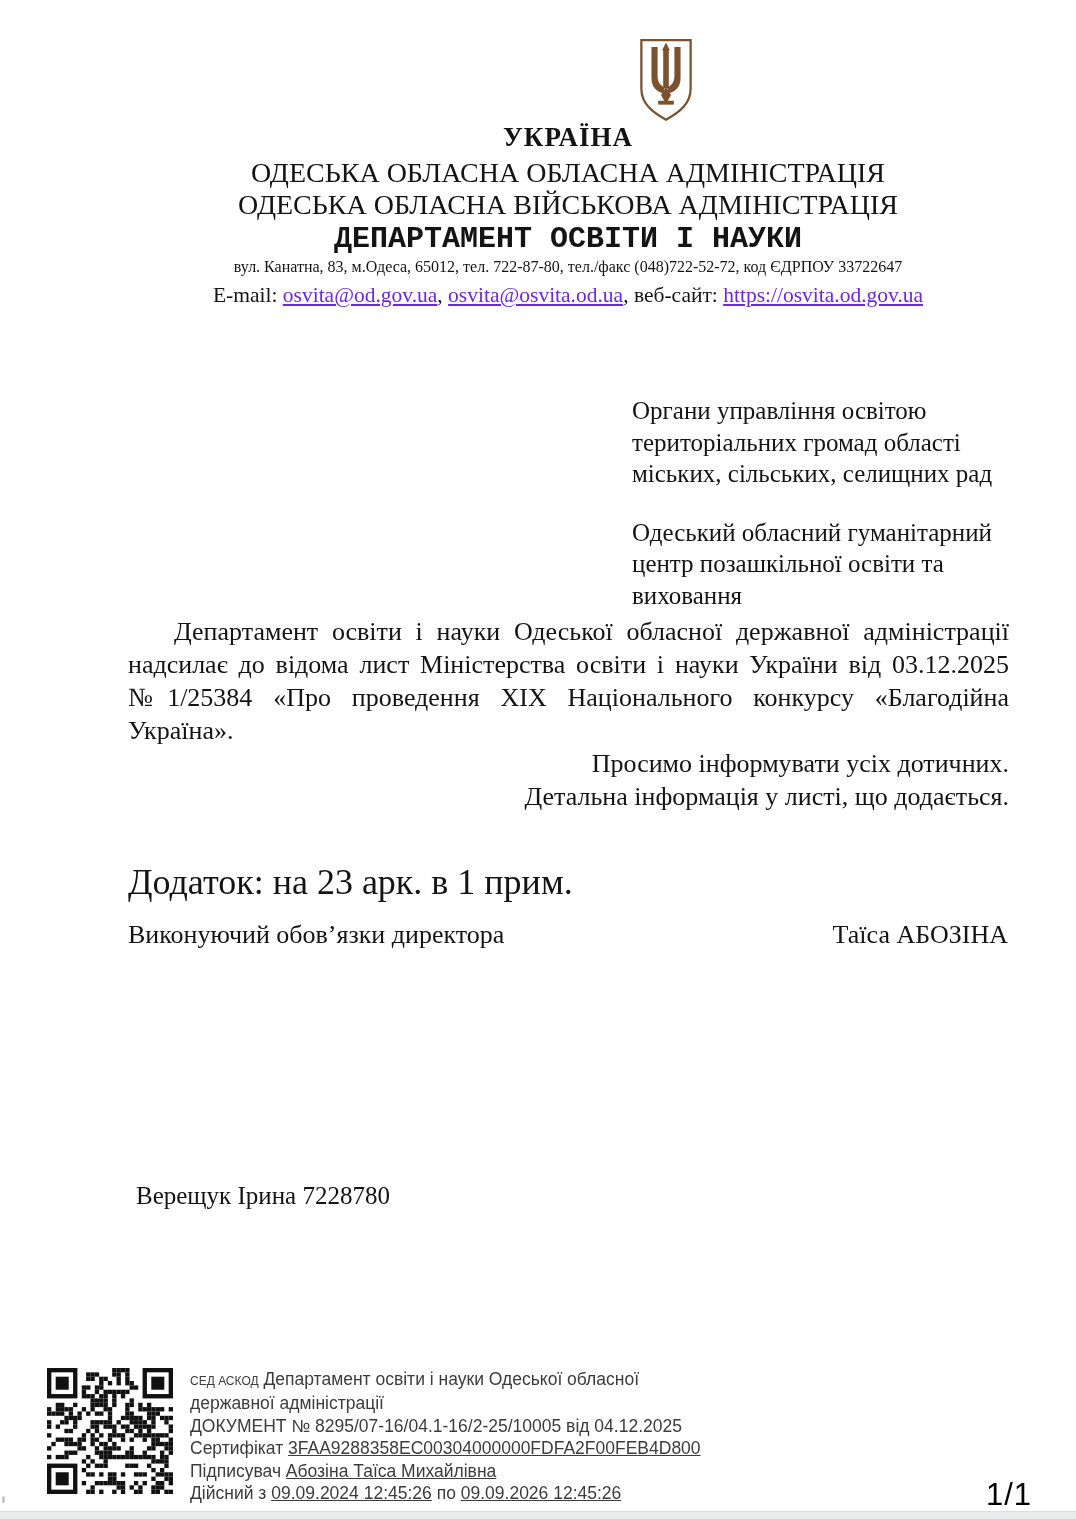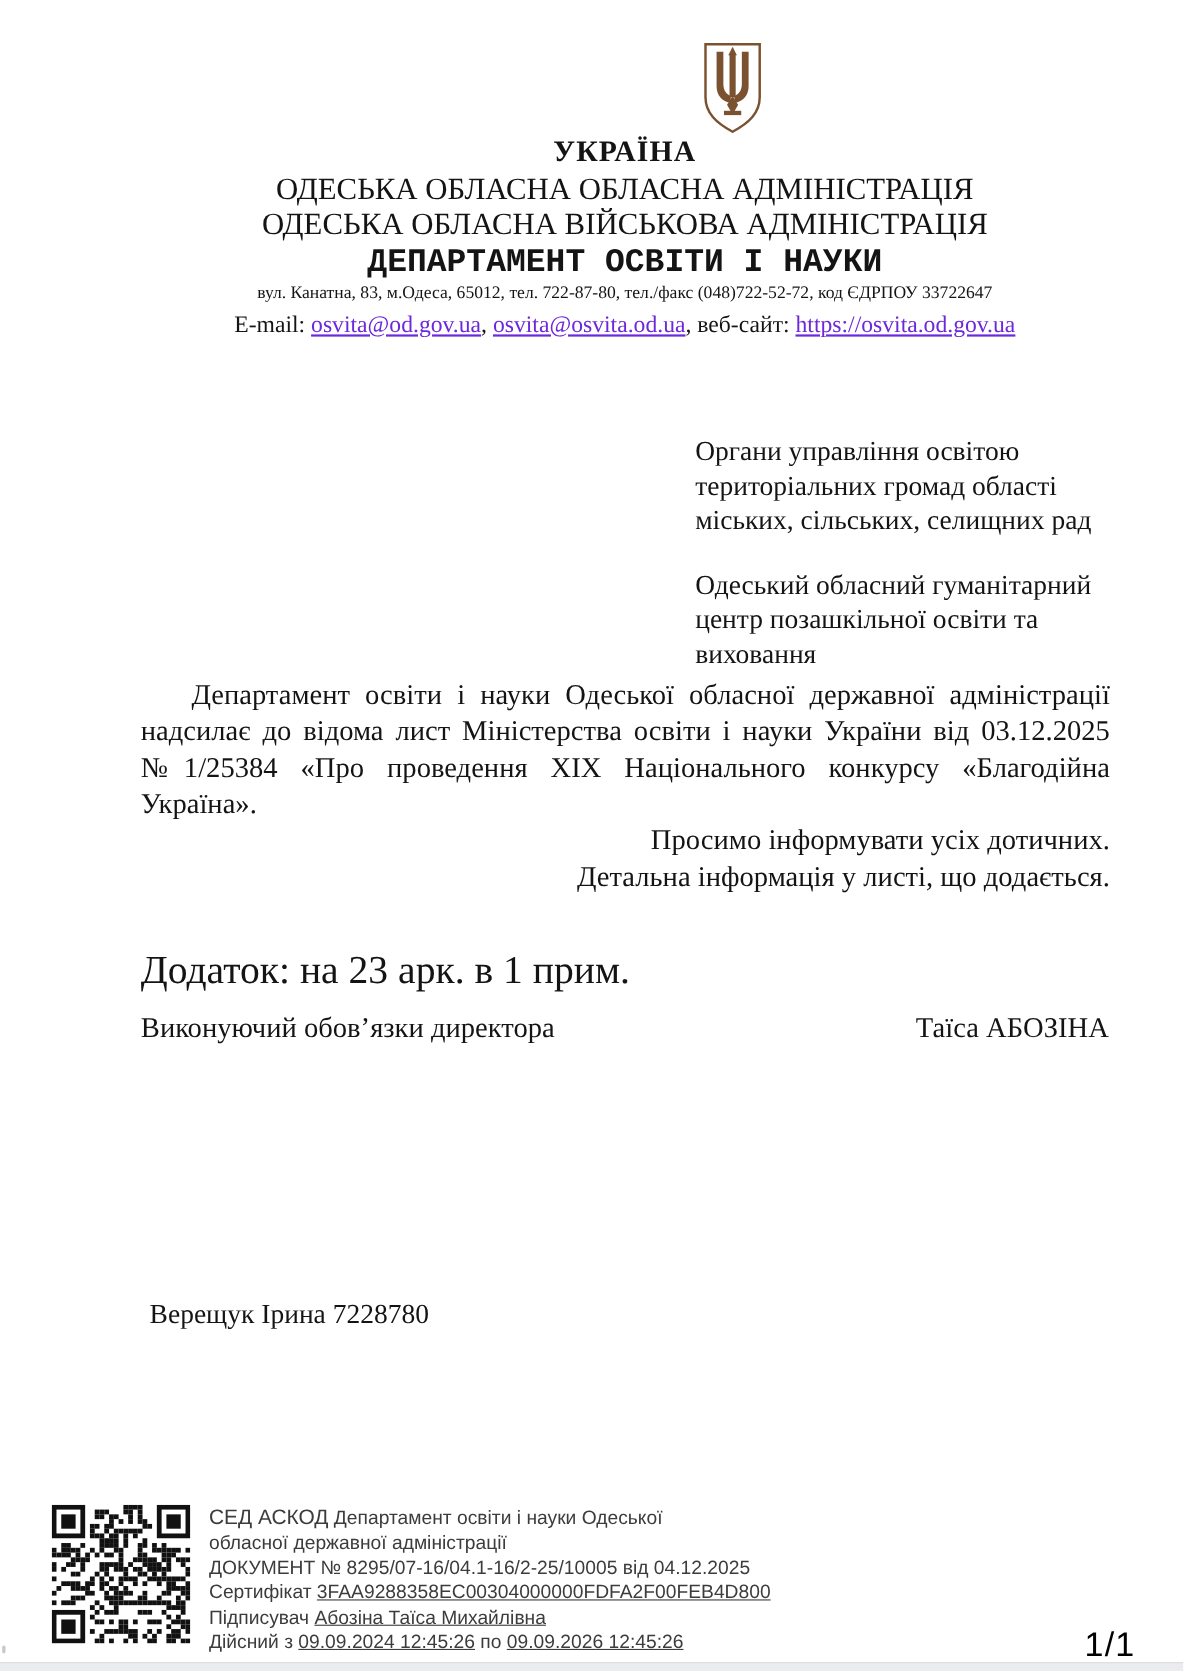--- a/index.html
+++ b/index.html
@@ -152,21 +152,21 @@
   .stamp-text {
     margin-left: 17px;
     width: 478px;
     font-family: "Liberation Sans", sans-serif;
     font-size: 17.5px;
     line-height: 22.4px;
     color: #3c3c3c;
   }
   .stamp-text .nowrap { white-space: nowrap; }
   .stamp-text .u { text-decoration: underline; }
-  .sed-prefix { font-size: 19px; }
+  .sed-prefix { font-size: 12px; }
 
   
   .page-indicator {
     position: absolute;
     left: 986px;
     top: 1477px;
     font-family: "Liberation Sans", sans-serif;
     font-size: 31px;
     color: #000000;
     letter-spacing: 1px;

